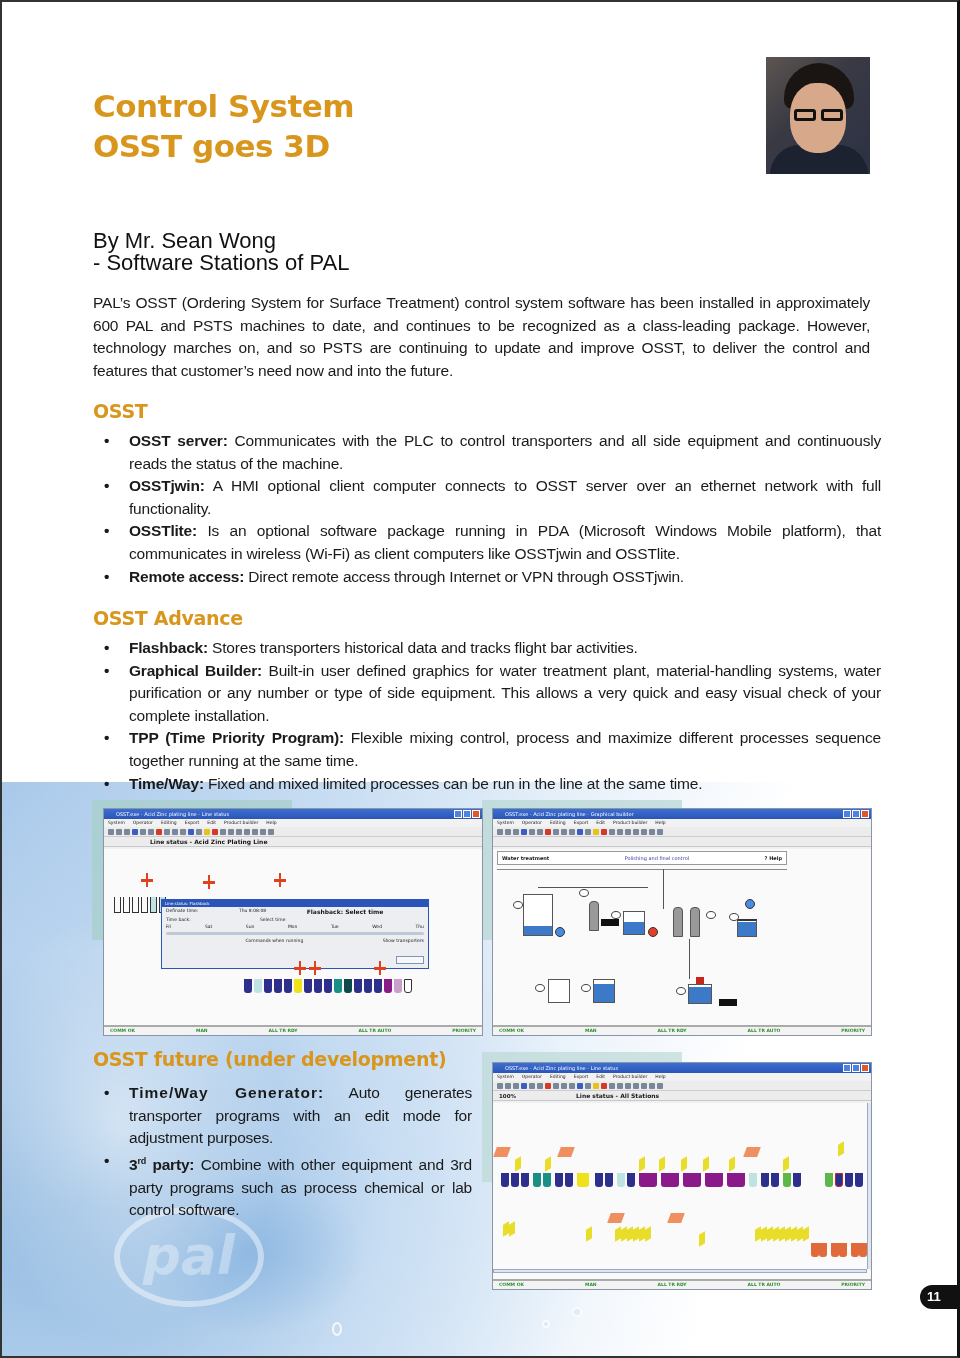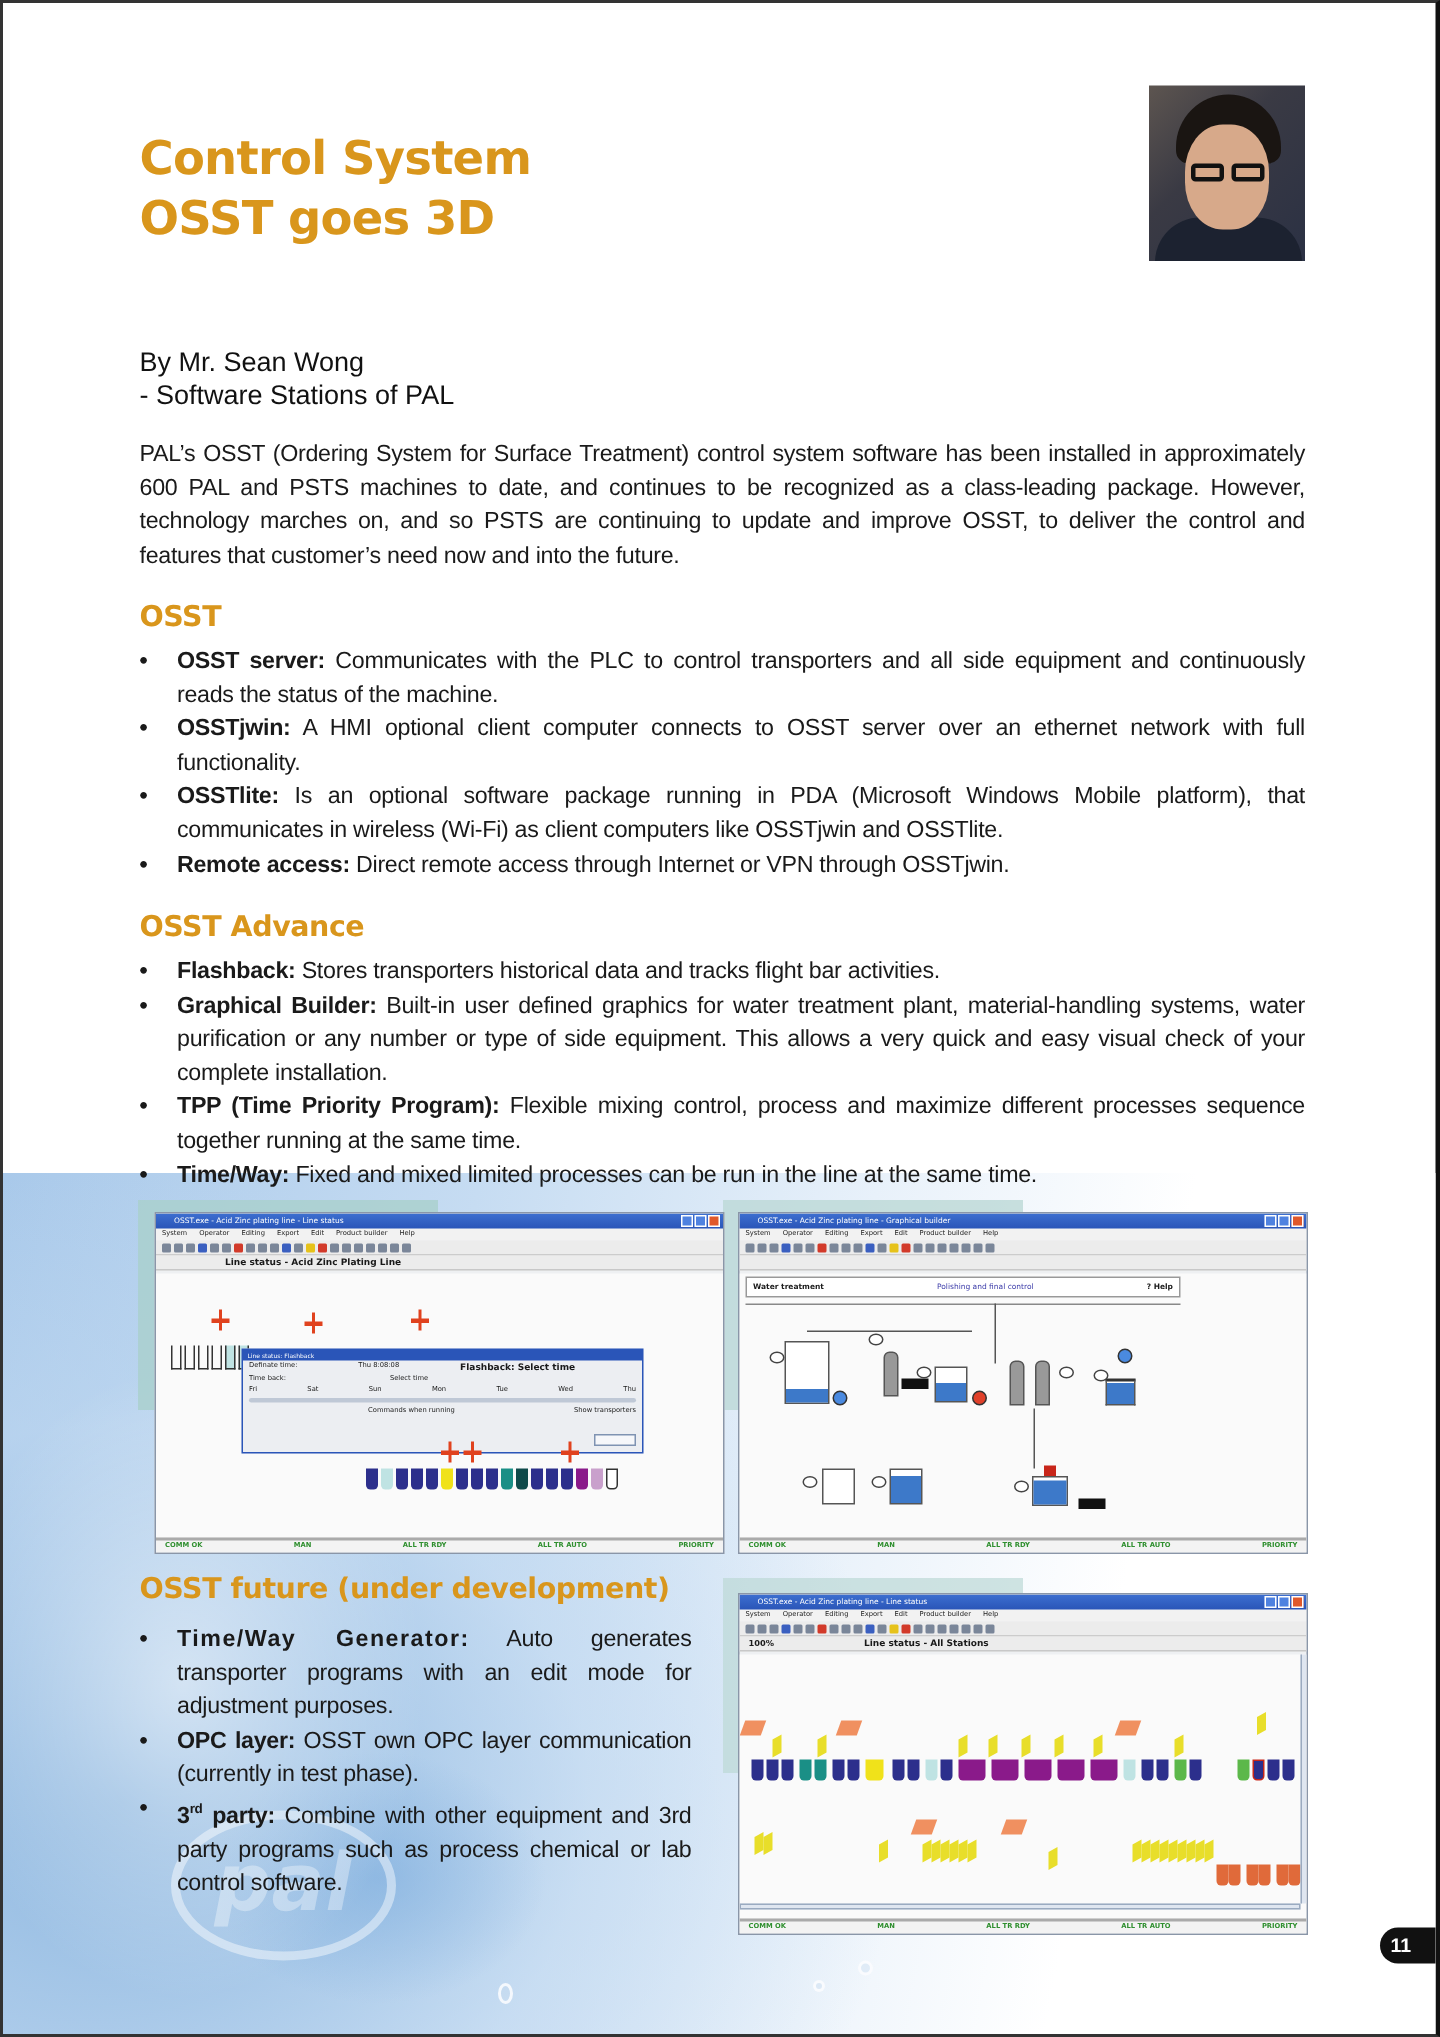--- a/index.html
+++ b/index.html
@@ -43,31 +43,31 @@
   .photo {
     position: absolute; left: 764px; top: 55px; width: 104px; height: 117px;
     background: linear-gradient(135deg, #5d5550 0%, #3a3a44 40%, #2b3144 100%); overflow: hidden;
   }
   .photo .hair { position:absolute; left:18px; top:6px; width:70px; height:46px; background:#1a1512; border-radius:40px 40px 10px 10px; }
   .photo .face { position:absolute; left:24px; top:26px; width:56px; height:70px; background:#d7a98a; border-radius:45%; }
   .photo .glass1 { position:absolute; left:28px; top:52px; width:22px; height:12px; border:3px solid #111; border-radius:3px; }
   .photo .glass2 { position:absolute; left:55px; top:52px; width:22px; height:12px; border:3px solid #111; border-radius:3px; }
   .photo .body { position:absolute; left:4px; top:88px; width:98px; height:40px; background:#1c2230; border-radius:30px 30px 0 0; }
 
-  .byline { position: absolute; left: 91px; top: 228px; font-size: 18px; line-height: 22px; color: #111; }
+  .byline { position: absolute; left: 91px; top: 228px; font-size: 22px; line-height: 22px; color: #111; }
   .intro {
     position: absolute; left: 91px; top: 290px; width: 777px;
     font-size: 15.5px; line-height: 22.6px; text-align: justify; color: #1a1a1a;
     font-family: "Liberation Sans Narrow", "Liberation Sans", sans-serif; letter-spacing: -0.2px;
   }
   .section-head {
     position: absolute; left: 91px; font-family: "DejaVu Sans", sans-serif; font-weight: bold;
     font-size: 19px; color: #d9961c; letter-spacing: -0.3px;
   }
-  ul.bullets { position: absolute; left: 91px; list-style: none; }
+  ul.bullets { position: absolute; left: 102px; list-style: none; }
   ul.bullets li {
     position: relative; padding-left: 25px; font-size: 15.5px; line-height: 22.6px; text-align: justify;
     letter-spacing: -0.2px;
   }
   ul.bullets li::before { content: "•"; position: absolute; left: 0; top: 0; font-weight: bold; }
   ul.bullets li b { font-weight: bold; }
   .future li { font-size: 16px; }
 
   
   .shot {
@@ -371,21 +371,20 @@
         <span>MAN</span>
         <span>ALL TR RDY</span>
         <span>ALL TR AUTO</span>
         <span>PRIORITY</span>
     </div>
   </div>
 
   <h2 class="section-head" style="top:1046px;">OSST future (under development)</h2>
   <ul class="bullets future" style="top:1080px;width:368px;">
     <li><b style="letter-spacing:1px">Time/Way Generator:</b><span> Auto generates transporter programs with an edit mode for adjustment purposes.</span></li>
-    <li><b>OPC layer:</b><span> OSST own OPC layer communication (currently in test phase).</span></li>
     <li><b><span>3</span><sup style="font-size:9px">rd</sup><span> party:</span></b><span> Combine with other equipment and 3rd party programs such as process chemical or lab control software.</span></li>
   </ul>
 
   <div class="shot" style="left:490px;top:1060px;width:380px;height:228px;">
     <div class="titlebar"><span>OSST.exe - Acid Zinc plating line - Line status</span>
       <div class="wbtns">
           <span></span>
           <span></span>
           <span class="x"></span>
         </div></div>

